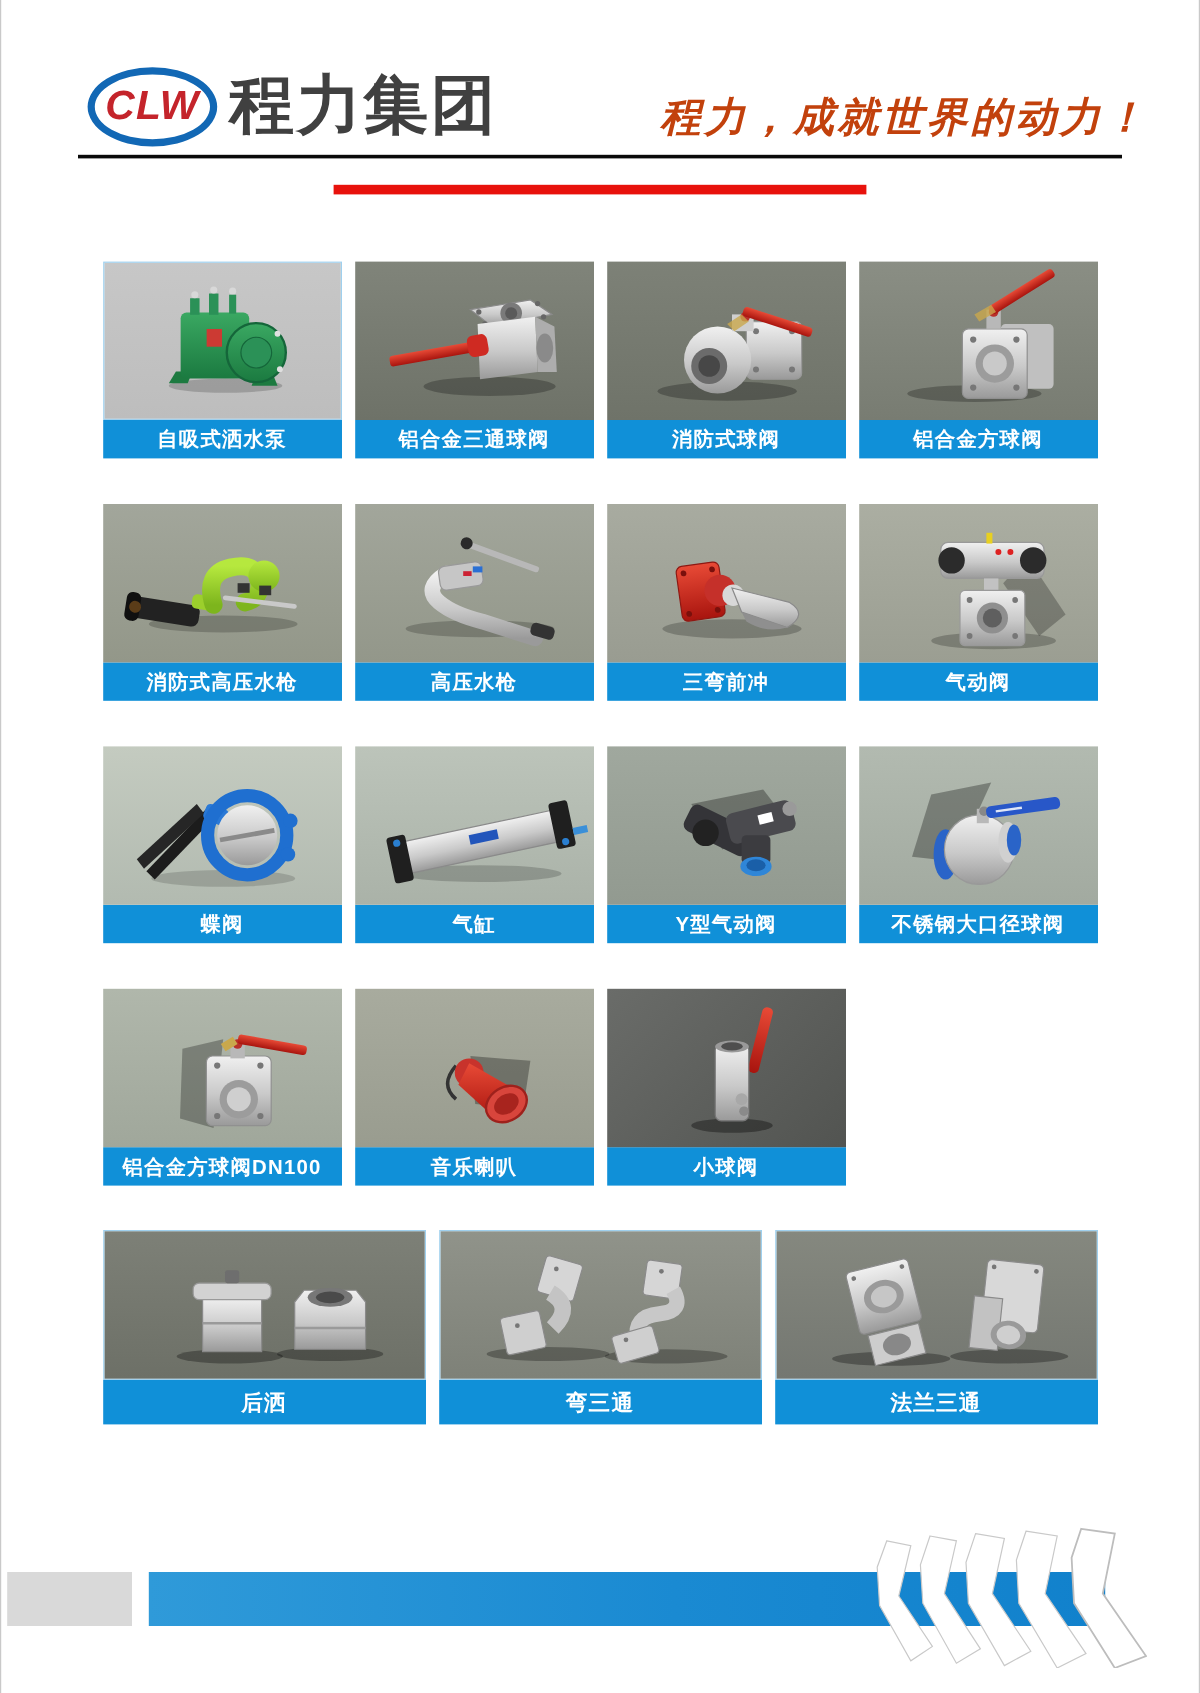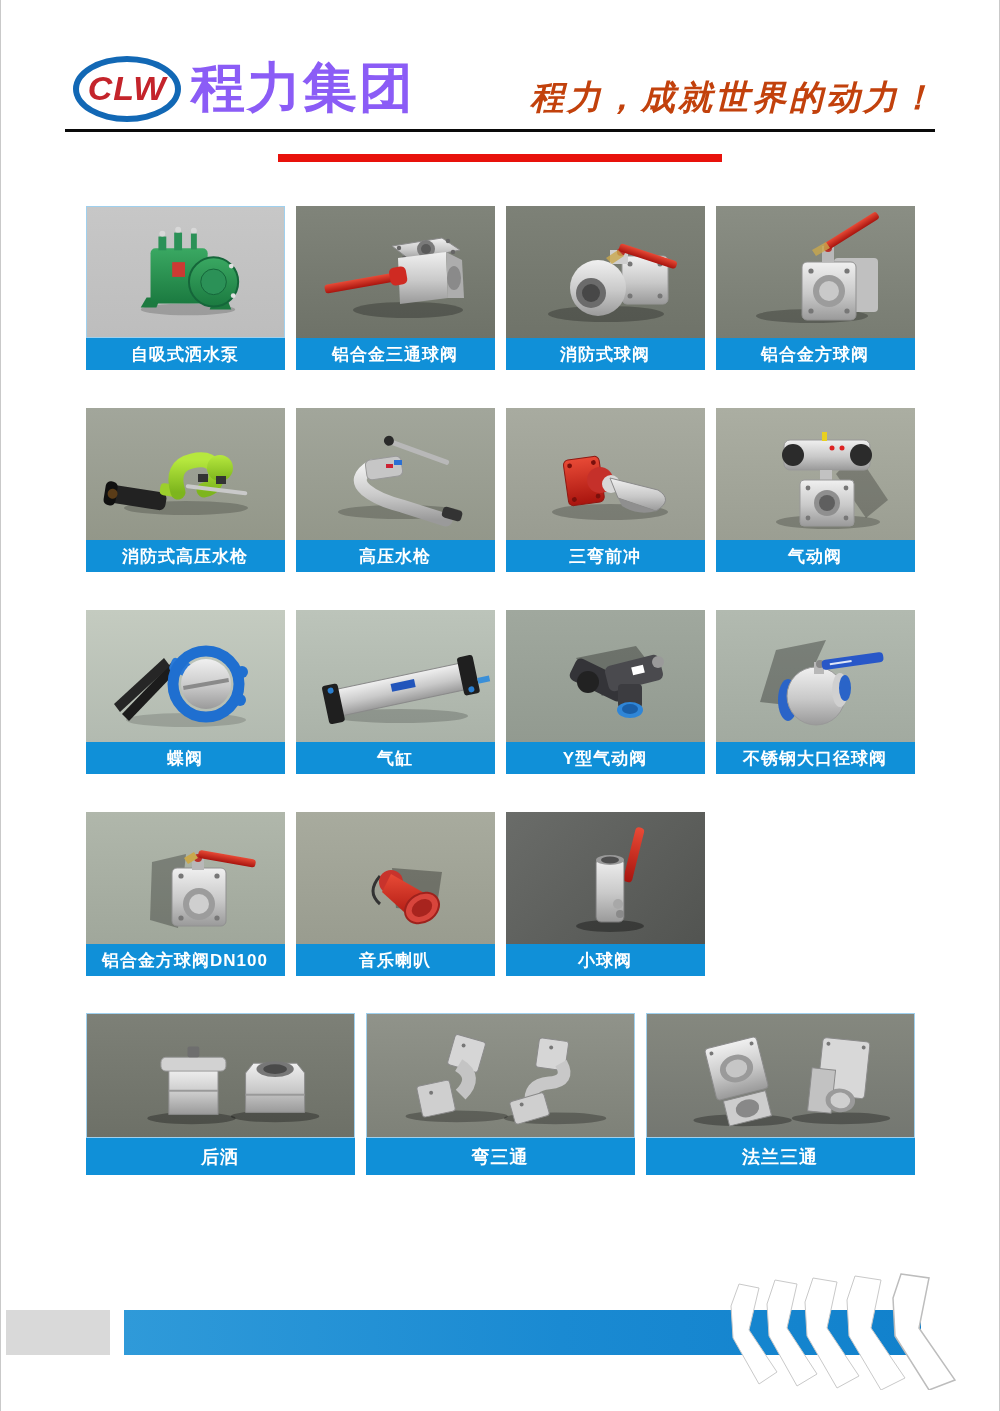--- a/index.html
+++ b/index.html
@@ -5,39 +5,39 @@
   * { margin:0; padding:0; box-sizing:border-box; }
   html,body { background:#e9e9e9; }
   body { font-family:"Liberation Sans","DejaVu Sans",sans-serif; }
   .page {
     position:relative; width:1000px; height:1411px; margin:0 auto;
     background:#ffffff; overflow:hidden;
     border-left:1px solid #c9c9c9; border-right:1px solid #c9c9c9;
   }
   
   .header { display:flex; justify-content:space-between; align-items:center;
-    padding:52px 62px 0 72px; height:125px; }
+    padding:52px 42px 0 72px; height:125px; }
   .logo { display:flex; align-items:center; gap:10px; }
   .logo-oval {
     width:108px; height:66px; border:6px solid #1268b5; border-radius:50%;
     display:flex; align-items:center; justify-content:center; background:#fff;
   }
   .logo-abbr { color:#c4242b; font-weight:900; font-style:italic;
     font-size:34px; letter-spacing:1px; }
-  .logo-name { color:#8b5cf6; font-weight:900; font-size:54px; letter-spacing:2px; }
+  .logo-name { color:#404040; font-weight:900; font-size:54px; letter-spacing:2px; }
   .slogan { color:#c2410c; font-weight:700; font-style:italic; font-size:34px;
     letter-spacing:3px; padding-top:18px; }
   .header-rule { margin:4px 64px 0 64px; border-top:3px solid #0a0a0a; }
   
   .title-wrap { text-align:center; margin-top:22px; }
   .page-title { font-size:48px; font-weight:900; color:#000; letter-spacing:5px; }
   .title-bar { width:444px; height:8px; background:#e8120c; margin:12px auto 0 auto; }
   
   .grid4 {
-    width:829px; margin:44px auto 0 auto;
+    width:829px; margin:56px auto 0 auto;
     display:grid; grid-template-columns:repeat(4,199px); column-gap:11px; row-gap:38px;
   }
   .grid3 {
     width:829px; margin:37px auto 0 auto;
     display:grid; grid-template-columns:repeat(3,269px); column-gap:11px;font-family:Liberation Serif, serif;
   }
   .tile { display:flex; flex-direction:column; }
   .photo { position:relative; height:132px; overflow:hidden; }
   .grid3 .photo { height:125px; border:1px solid #9fd0ee; }
   .photo.bordered { border:1px solid #9fd0ee; }

